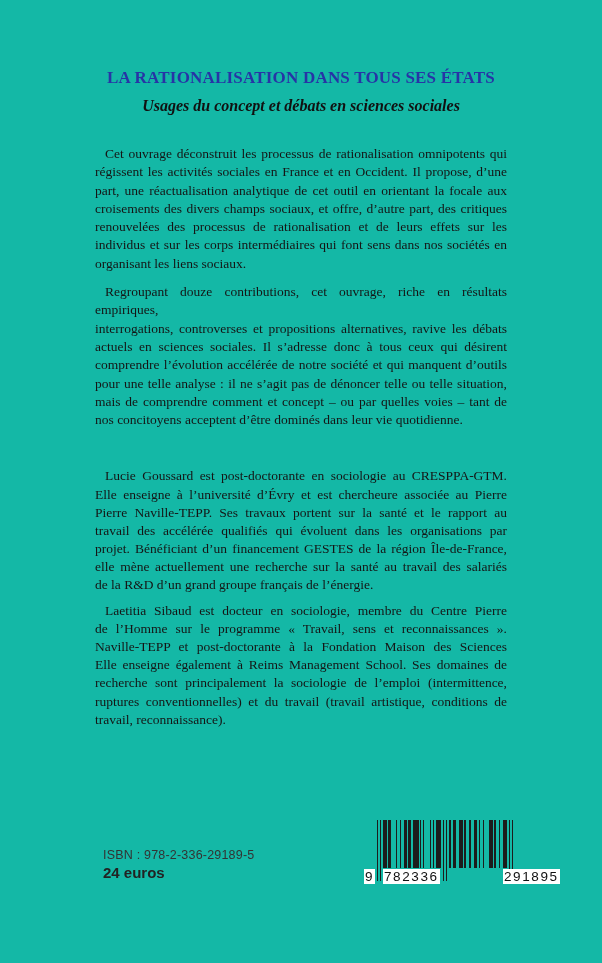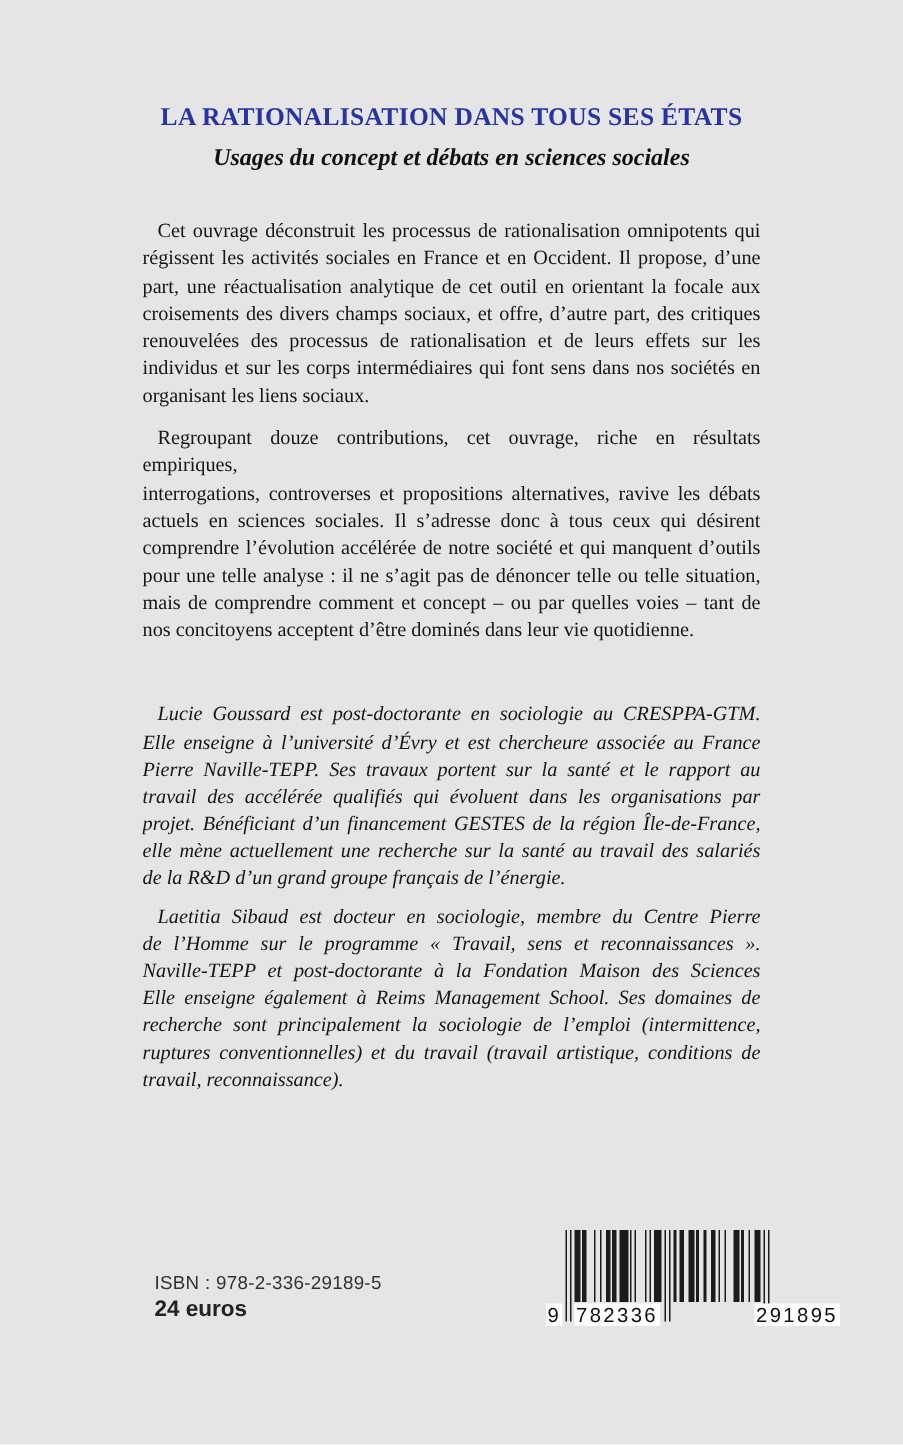--- a/index.html
+++ b/index.html
@@ -1,18 +1,18 @@
 <!DOCTYPE html>
 <html><head>
 <meta charset="utf-8">
 <style>
   html,body { margin:0; padding:0; background:#ffffff; }
   .page {
     position:relative; width:602px; height:963px;
-    background:#e5e5e5; overflow:hidden;
+    background:#14b8a6; overflow:hidden;
     font-family:"Liberation Serif", serif;
     color:#151515;
   }
   .book-title {
     margin:68px 0 0 0; text-align:center;
     font-size:17px; line-height:20px; font-weight:bold;
     letter-spacing:0.2px; color:#2734a6;
   }
   .book-subtitle {
     margin:7px 0 0 0; text-align:center;
@@ -21,21 +21,21 @@
   }
   .content { position:absolute; left:95px; right:95px; top:117px; }
   .para { margin:0; }
   .para .tline {
     text-align:justify; text-align-last:justify;
     overflow:hidden; white-space:normal;
   }
   .para .tline:last-child { text-align-last:left; }
   .para .tline:first-child { text-indent:10px; }
   .synopsis .tline { font-size:13.5px; line-height:18.3px; }
-  .bio .tline { font-size:13.5px; line-height:18.1px; font-style:italic; }
+  .bio .tline { font-size:13.5px; line-height:18.1px; }
   .p1 { margin-top:28px; }
   .p2 { margin-top:10px; }
   .b1 { margin-top:38px; }
   .b2 { margin-top:8px; }
   .pub-info {
     position:absolute; left:103px; top:847px;
     font-family:"Liberation Sans", sans-serif; color:#333;
   }
   .isbn-line { font-size:12.5px; line-height:16px; letter-spacing:0.2px; }
   .price-line { font-size:15px; line-height:20px; font-weight:bold; color:#222; }
@@ -75,21 +75,21 @@
         <div class="tline">Regroupant douze contributions, cet ouvrage, riche en résultats empiriques,</div>
         <div class="tline">interrogations, controverses et propositions alternatives, ravive les débats</div>
         <div class="tline">actuels en sciences sociales. Il s’adresse donc à tous ceux qui désirent</div>
         <div class="tline">comprendre l’évolution accélérée de notre société et qui manquent d’outils</div>
         <div class="tline">pour une telle analyse : il ne s’agit pas de dénoncer telle ou telle situation,</div>
         <div class="tline">mais de comprendre comment et concept – ou par quelles voies – tant de</div>
         <div class="tline">nos concitoyens acceptent d’être dominés dans leur vie quotidienne.</div>
       </div>
     <div class="para bio b1">
         <div class="tline">Lucie Goussard est post-doctorante en sociologie au CRESPPA-GTM.</div>
-        <div class="tline">Elle enseigne à l’université d’Évry et est chercheure associée au France</div>
+        <div class="tline">Elle enseigne à l’université d’Évry et est chercheure associée au Pierre</div>
         <div class="tline">Pierre Naville-TEPP. Ses travaux portent sur la santé et le rapport au</div>
         <div class="tline">travail des accélérée qualifiés qui évoluent dans les organisations par</div>
         <div class="tline">projet. Bénéficiant d’un financement GESTES de la région Île-de-France,</div>
         <div class="tline">elle mène actuellement une recherche sur la santé au travail des salariés</div>
         <div class="tline">de la R&amp;D d’un grand groupe français de l’énergie.</div>
       </div>
     <div class="para bio b2">
         <div class="tline">Laetitia Sibaud est docteur en sociologie, membre du Centre Pierre</div>
         <div class="tline">de l’Homme sur le programme « Travail, sens et reconnaissances ».</div>
         <div class="tline">Naville-TEPP et post-doctorante à la Fondation Maison des Sciences</div>

